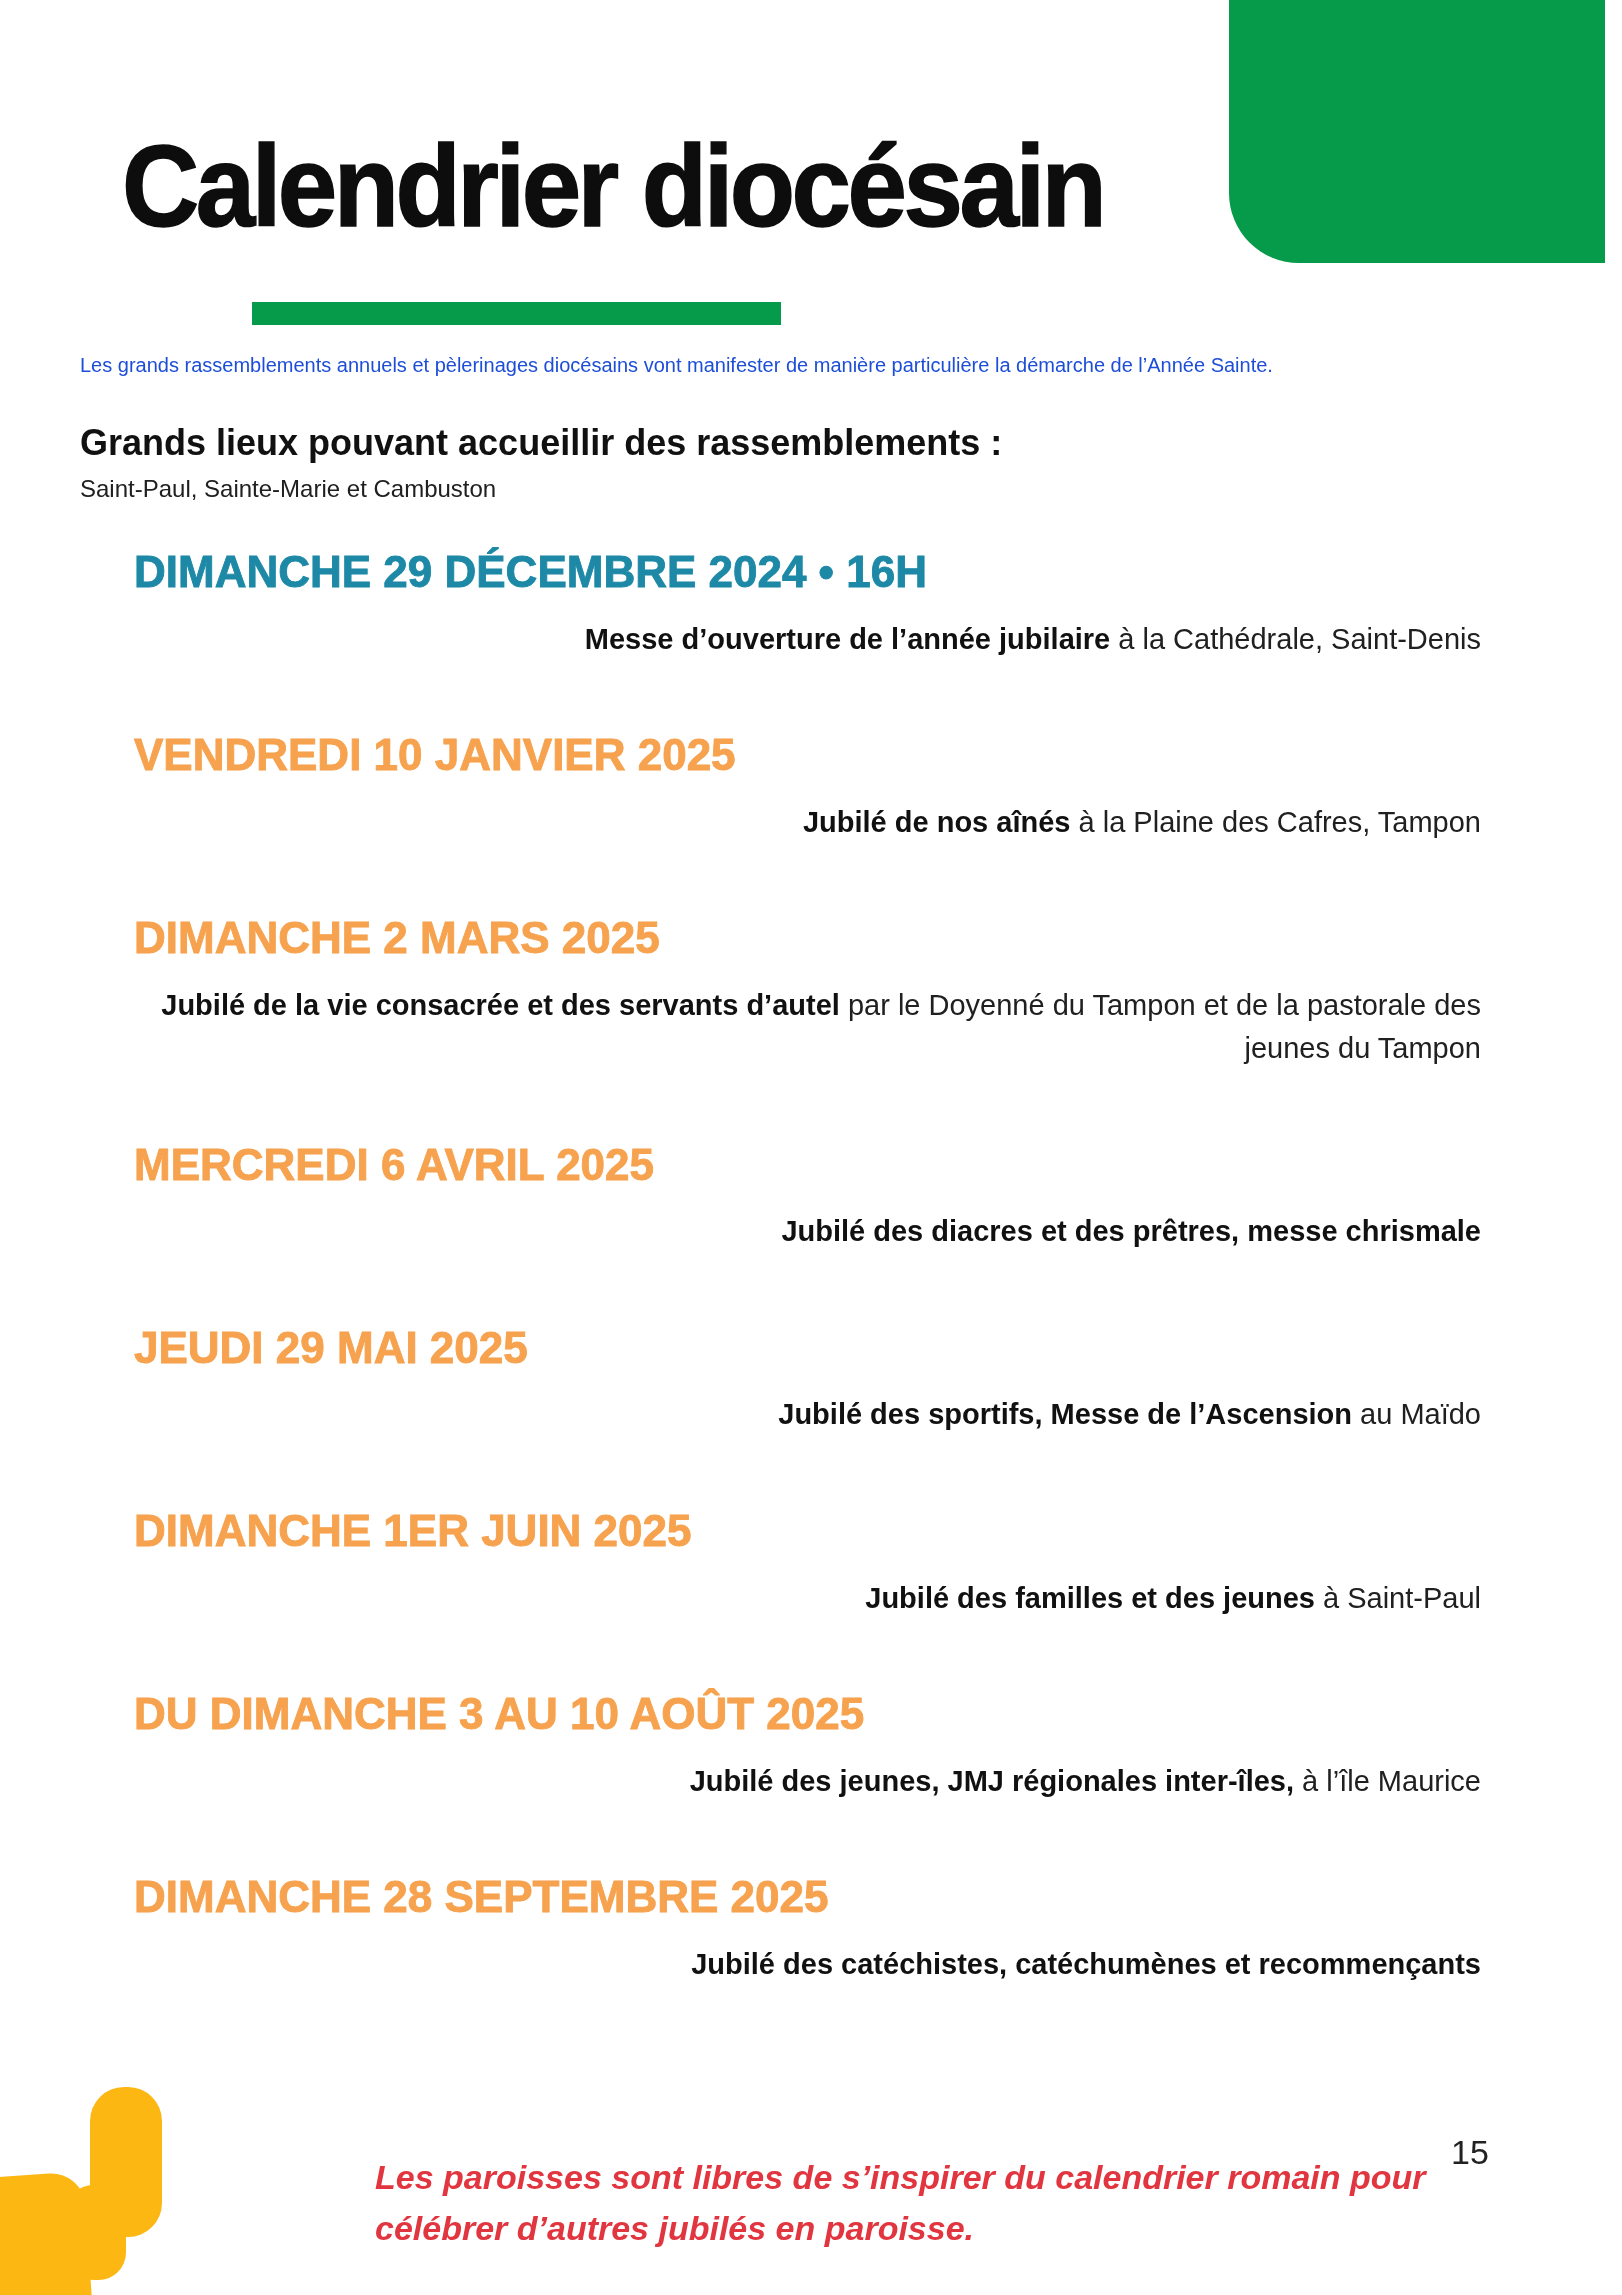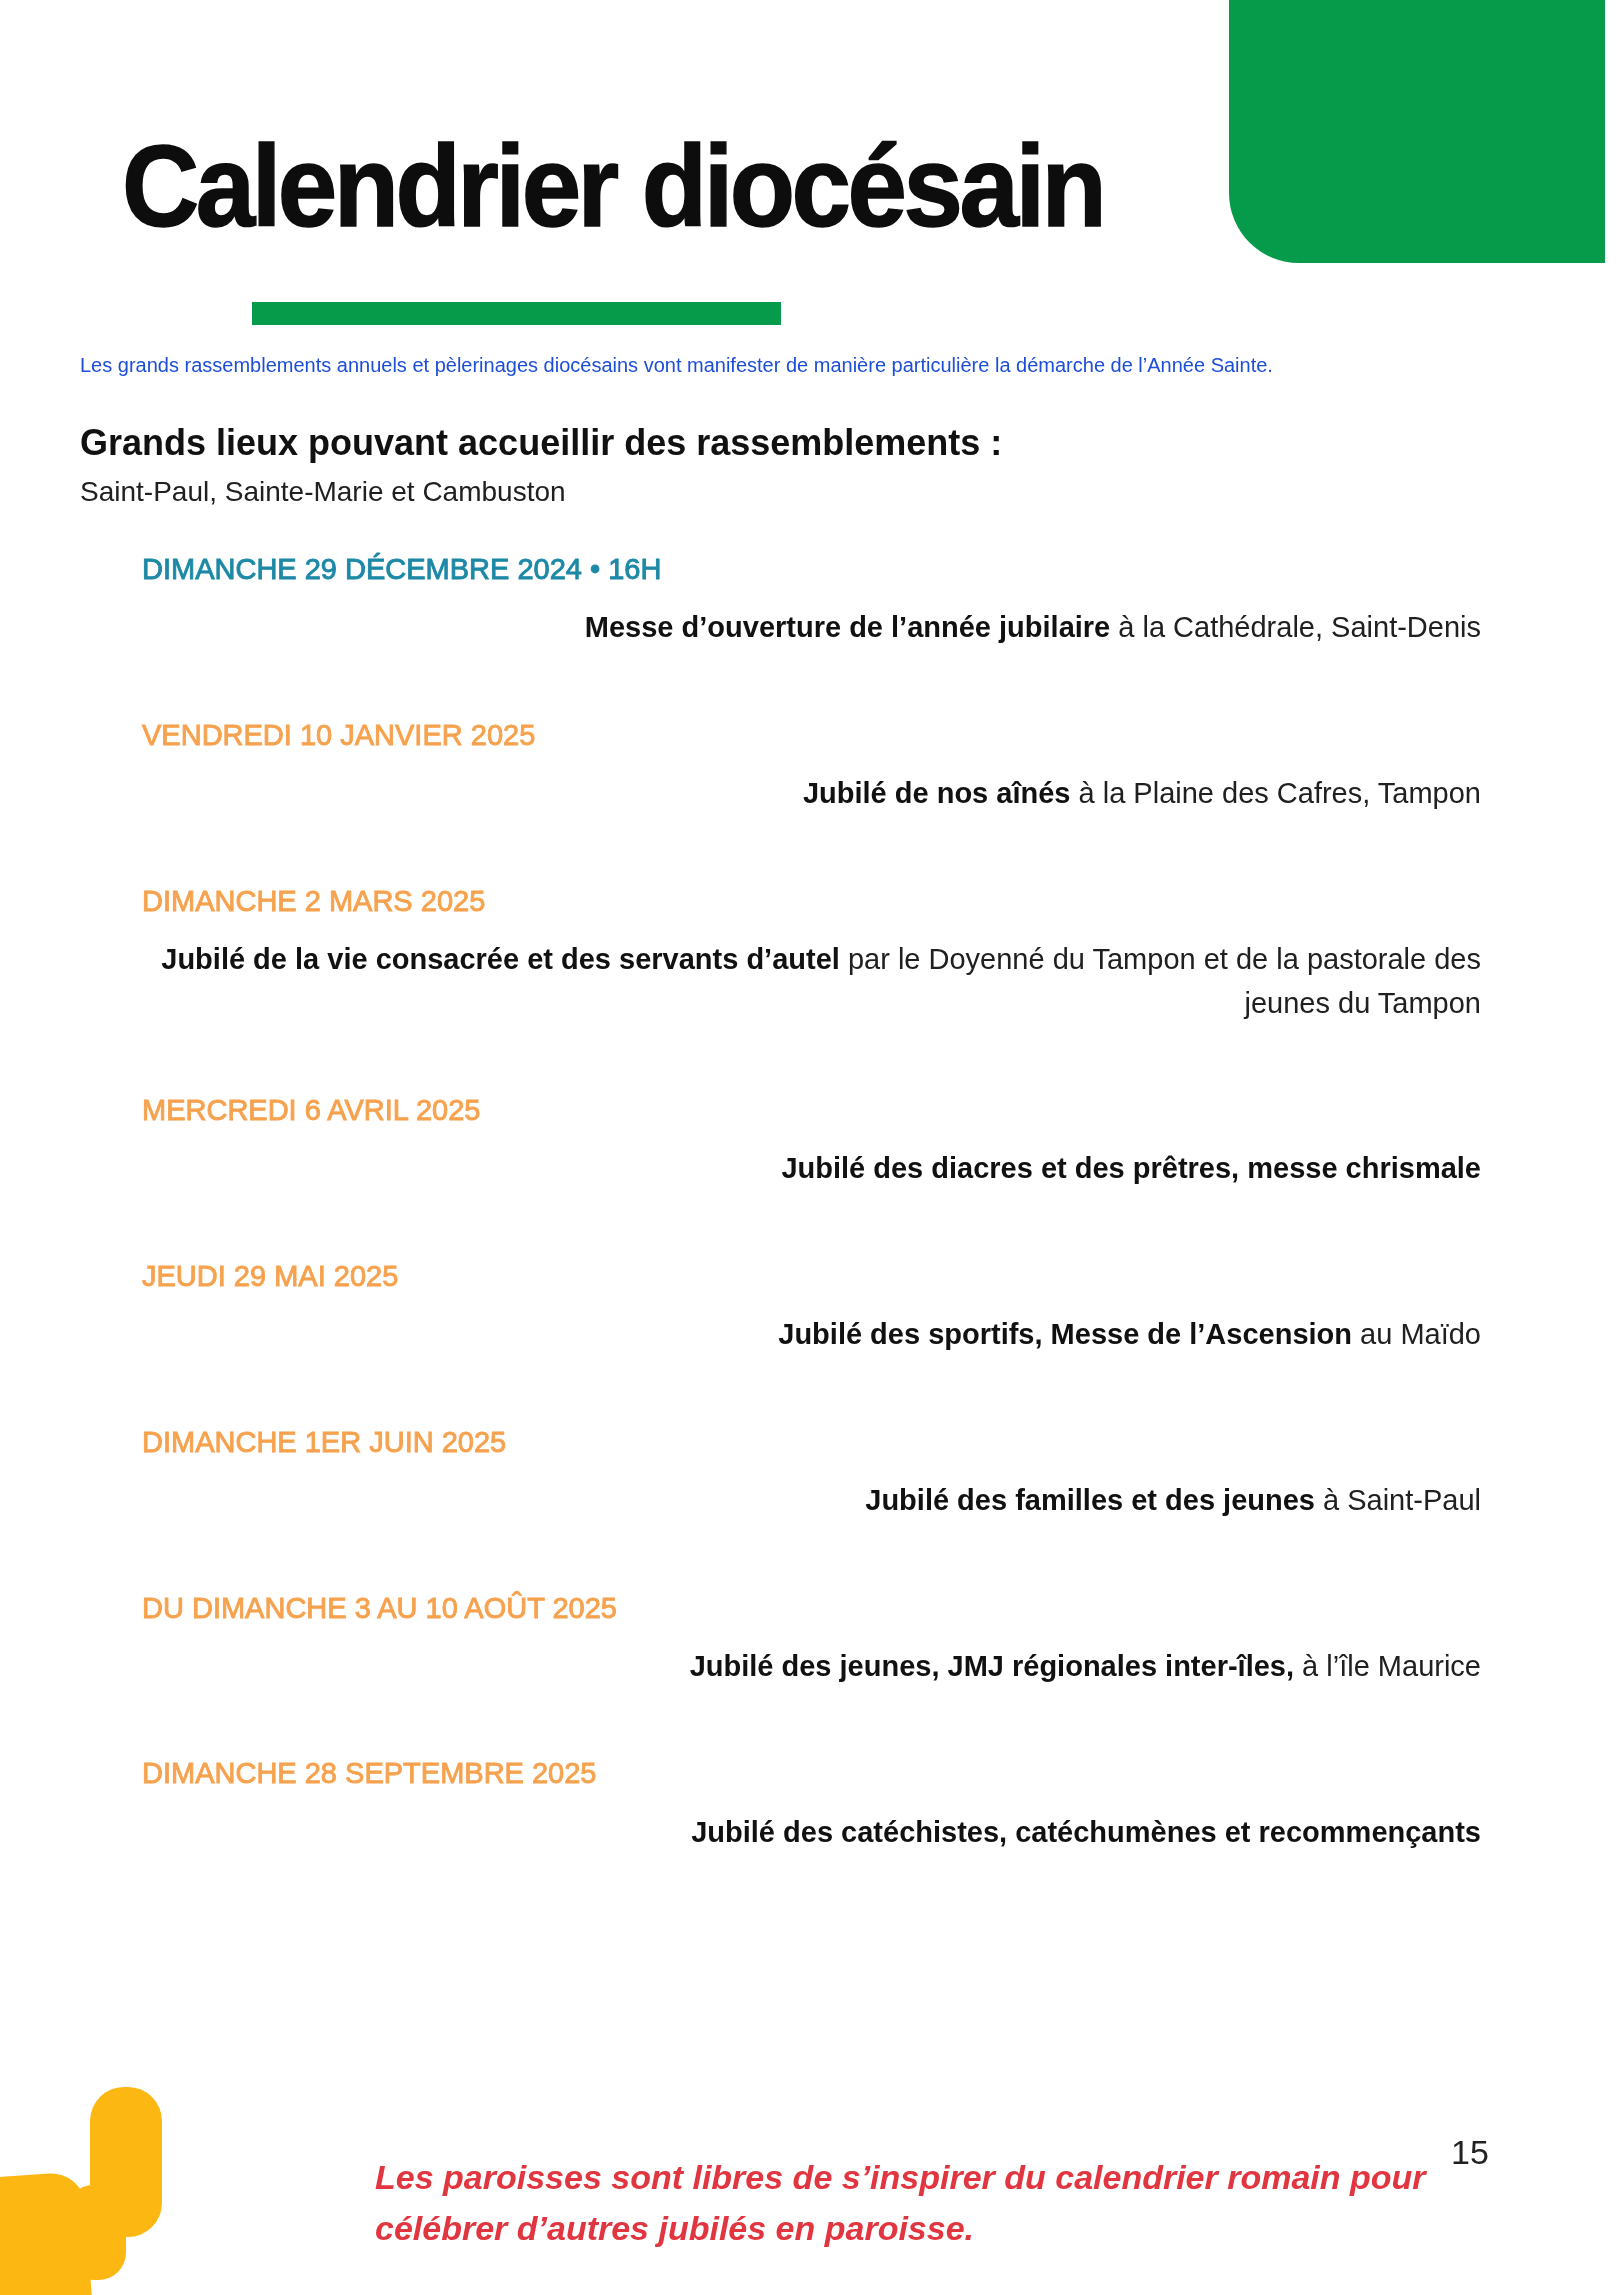--- a/index.html
+++ b/index.html
@@ -63,32 +63,32 @@
   }
   .venues-label {
     margin: 35px 0 0 0;
     font-size: 36px;
     line-height: 1.5;
     font-weight: 700;
     color: #111111;
   }
   .venues {
     margin: 1.5px 0 0 0;
-    font-size: 28px;
+    font-size: 24px;
     line-height: 1.5;
     color: #202020;
   }
 
   .events { margin-top: 40px; margin-left: 54px; }
   .event { margin: 0 0 69px 0; }
   .event-date {
-    margin: 8px;
-    font-size: 29px;
+    margin: 0;
+    font-size: 44px;
     line-height: 1.15;
-    font-weight: 400;
+    font-weight: 700;
     letter-spacing: 0px;
     color: #f6a24e;
     -webkit-text-stroke: 0.9px currentColor;
     white-space: nowrap;
   }
   .event-date.teal { color: #1d89a6; }
   .event-desc {
     margin: 20px 0 0 23px;
     max-width: 1324px;
     font-size: 29px;

